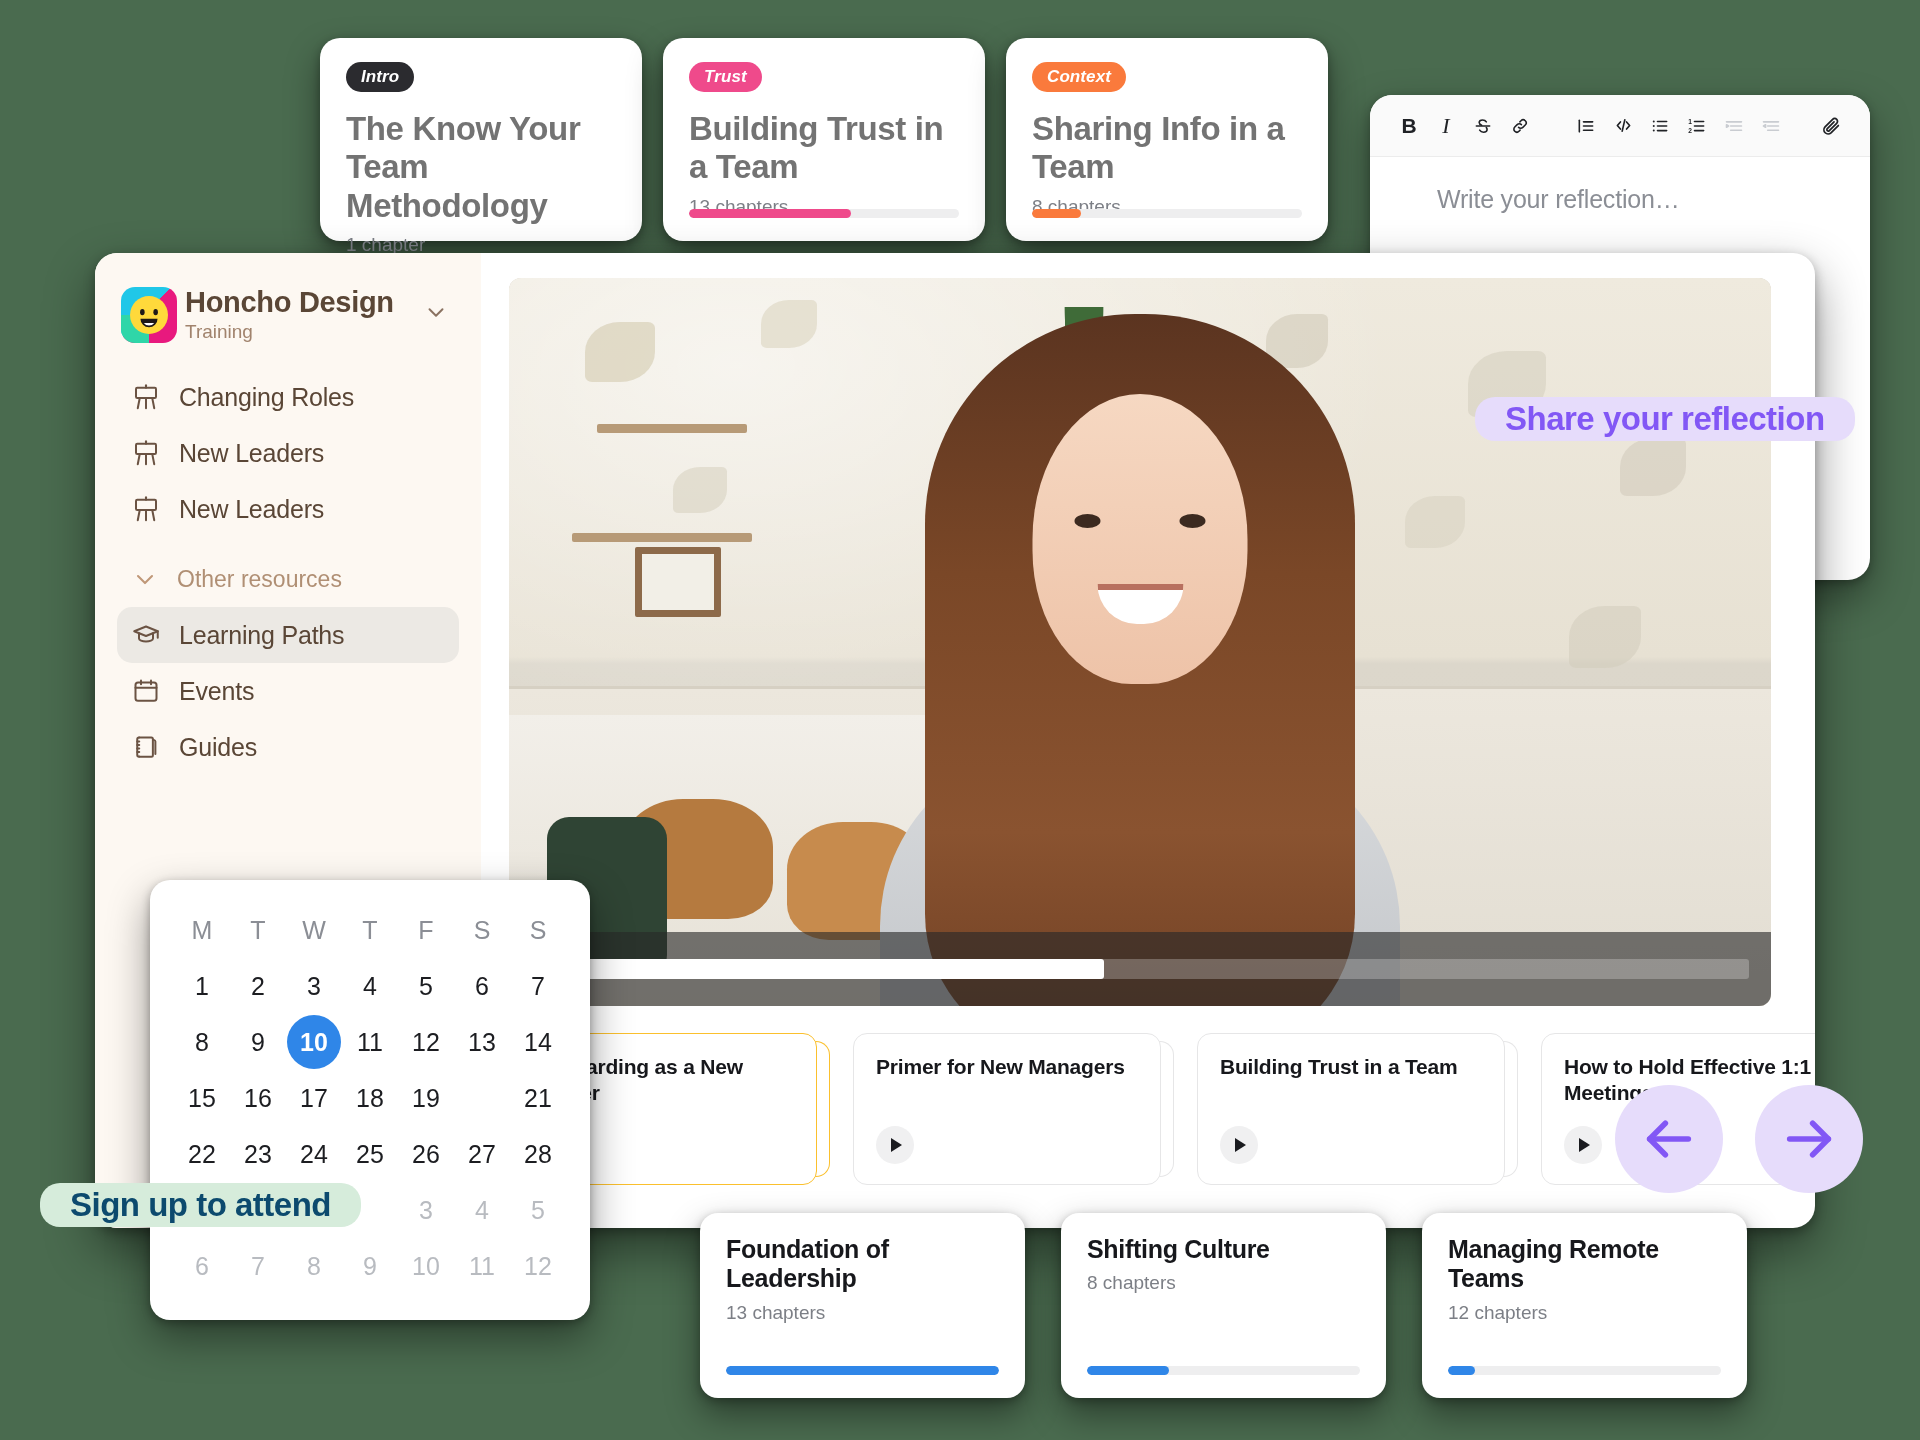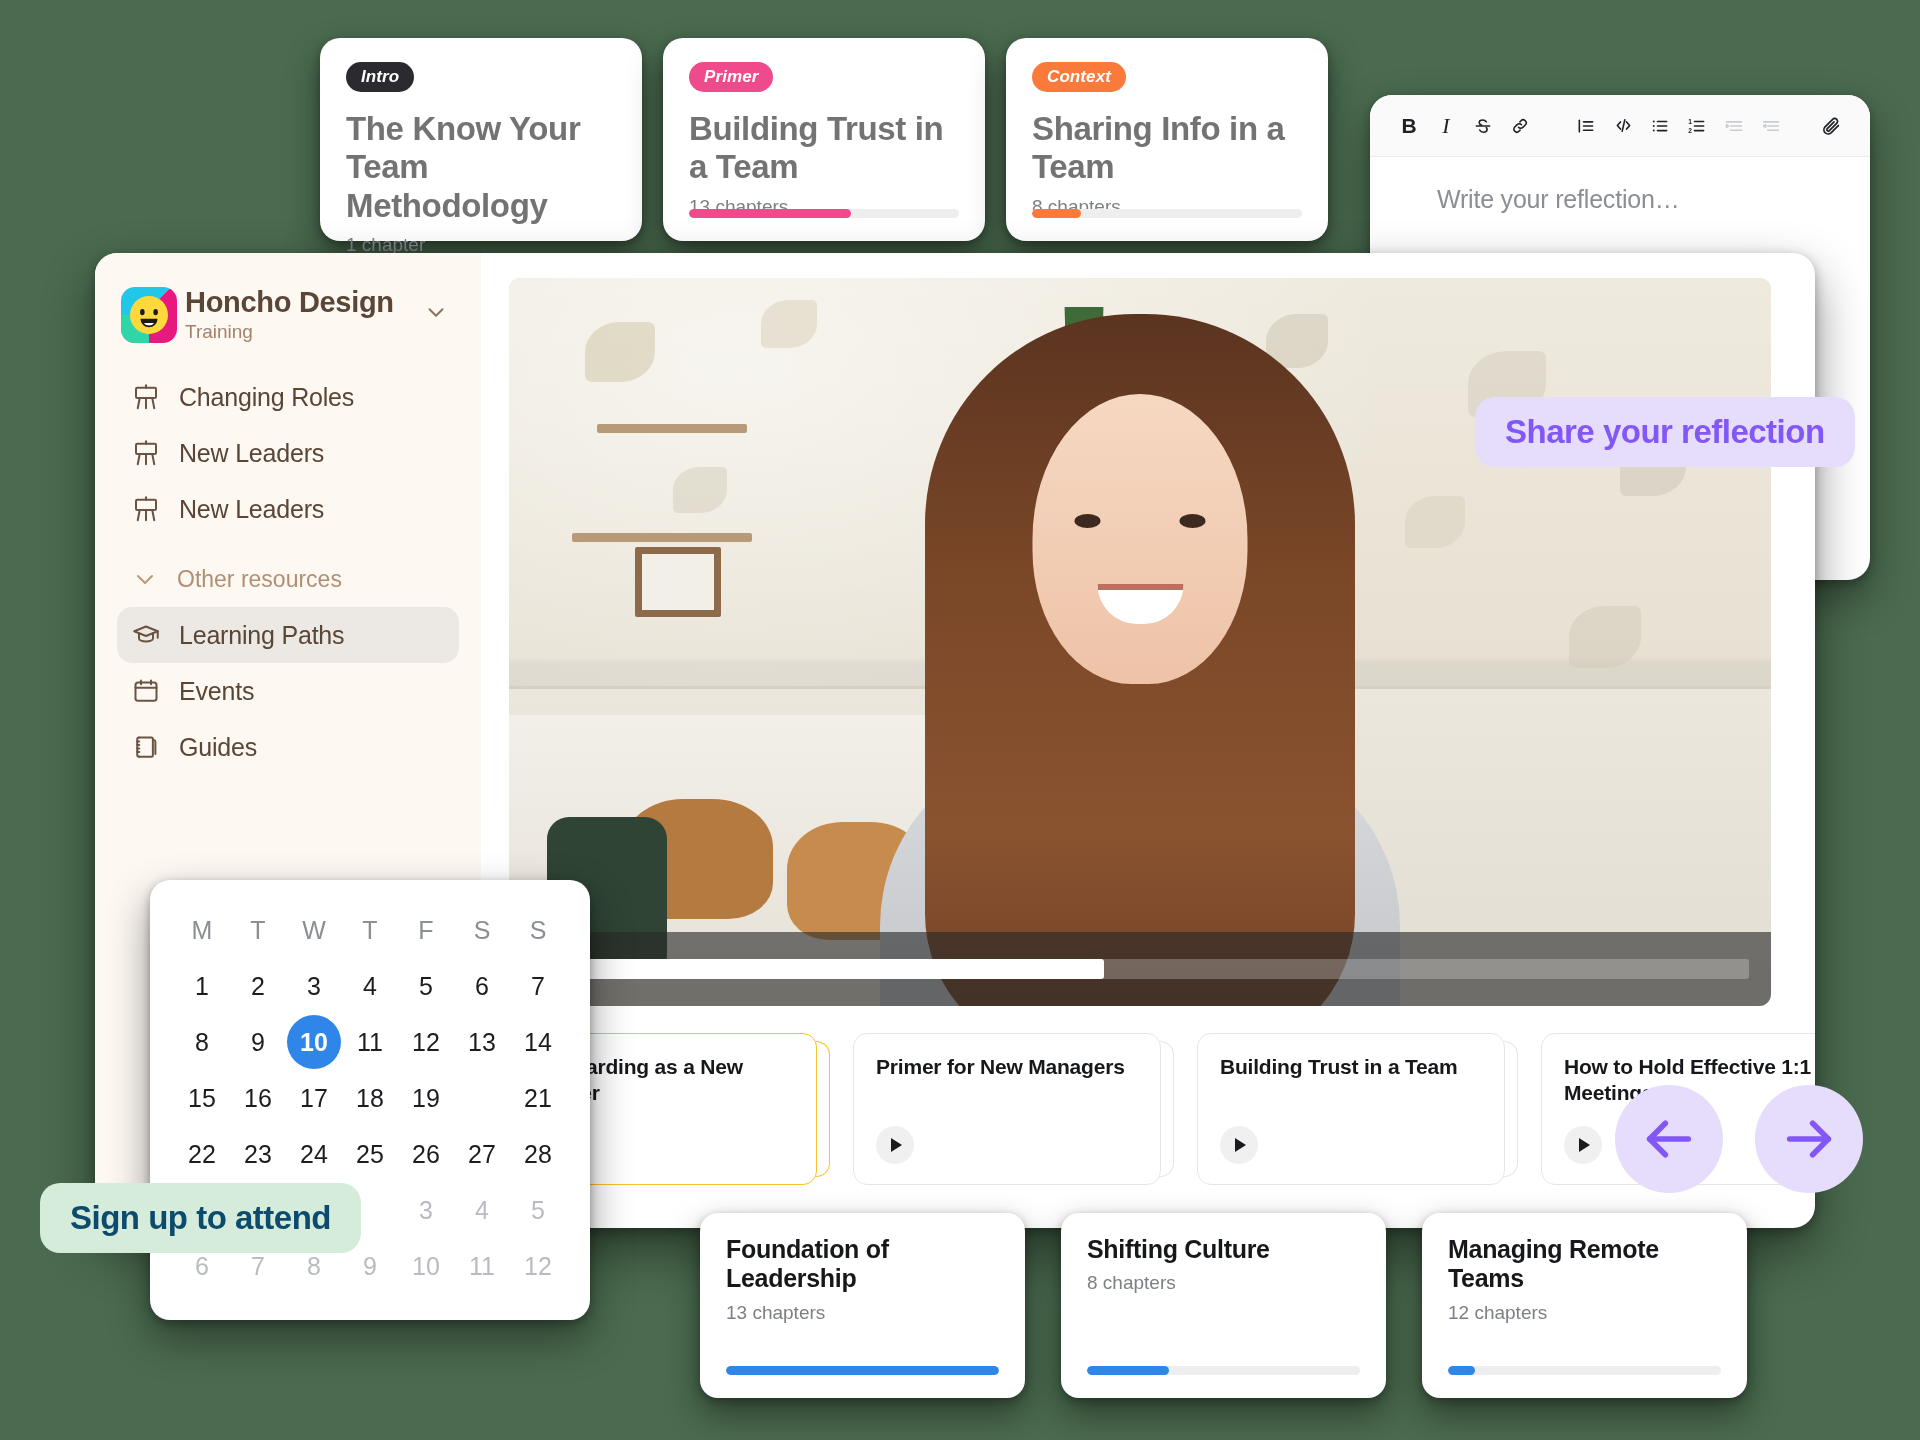--- a/index.html
+++ b/index.html
@@ -295,21 +295,21 @@
   .cal-grid > div.sel{ }
   .cal-grid > div.sel > span{
     width:54px;height:54px;border-radius:50%;background:#2f86e8;color:#fff;
     display:flex;align-items:center;justify-content:center;font-weight:600;
   }
 
   
   .tag{
     position:absolute; border-radius:20px;
     font-size:33px; font-weight:700; letter-spacing:-.5px;
-    padding:16px 30px; z-index:20;
+    padding:3px 30px; z-index:20;
   }
   .tag.purple{ background:#e6dcfb; color:#8257f5; left:1475px; top:397px; }
   .tag.green { background:#d6ecdb; color:#0c4a6e; left:40px;  top:1183px; }
 
   
   .arrows{ position:absolute; left:1615px; top:1085px; display:flex; gap:32px; z-index:21;}
   .arrow{
     width:108px; height:108px; border-radius:50%;
     background:#e6dcfb; display:flex; align-items:center; justify-content:center;
   }
@@ -320,21 +320,21 @@
 
 <div class="stage">
 
   <div class="top-card c1">
     <span class="pill dark">Intro</span>
     <h3>The Know Your Team Methodology</h3>
     <div class="chapters">1 chapter</div>
   </div>
 
   <div class="top-card c2">
-    <span class="pill pink">Primer</span>
+    <span class="pill pink">Trust</span>
     <h3>Building Trust in a Team</h3>
     <div class="chapters">13 chapters</div>
     <div class="track">
       <i id="p-top-1" style="background: rgb(239, 74, 139); width: 60%;"></i>
     </div>
   </div>
 
   <div class="top-card c3">
     <span class="pill orange">Context</span>
     <h3>Sharing Info in a Team</h3>

